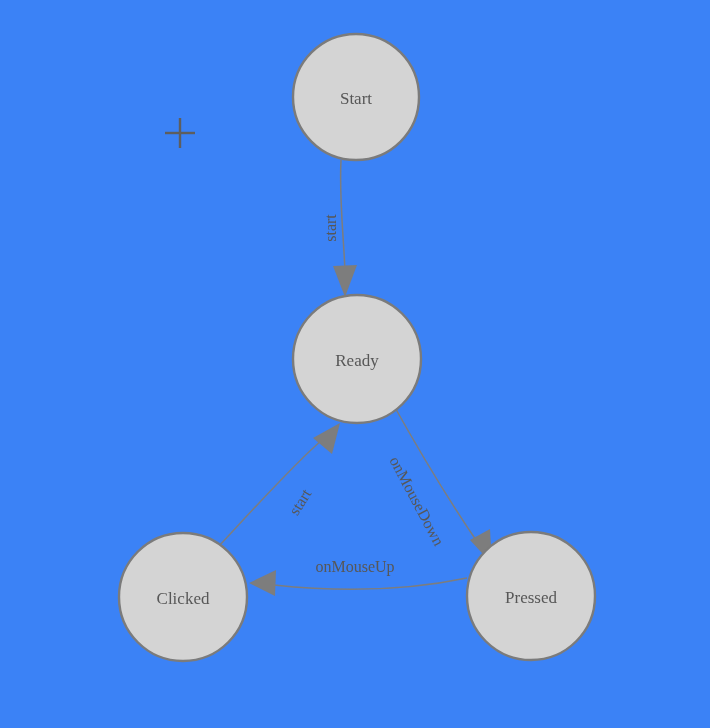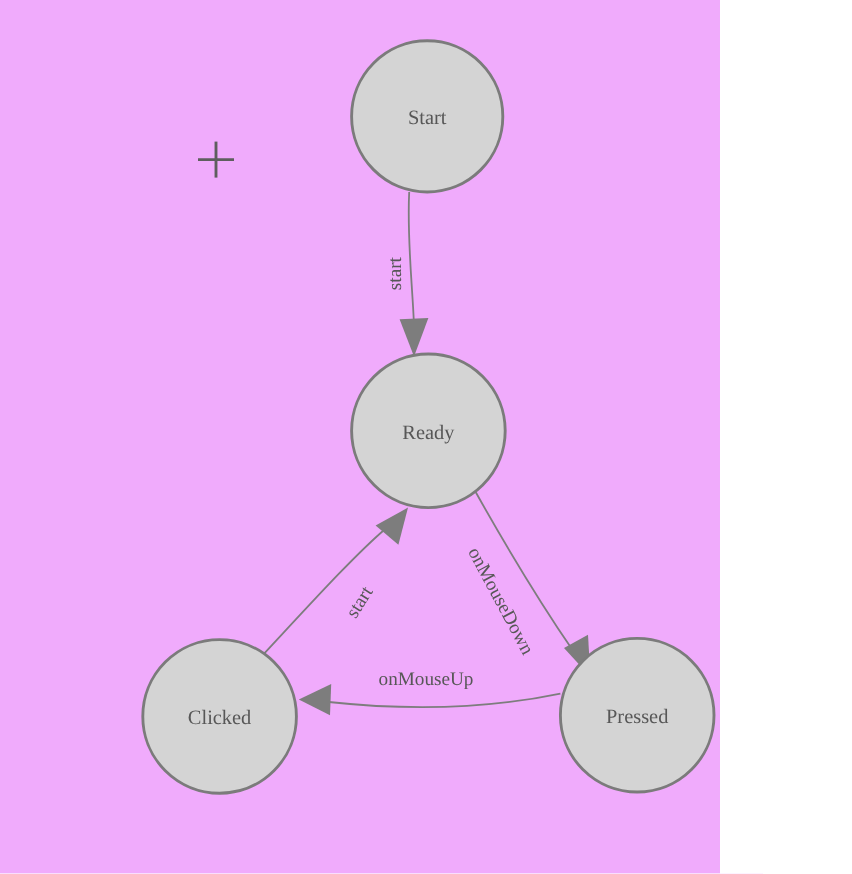--- a/index.html
+++ b/index.html
@@ -6,23 +6,23 @@
   html, body {
     margin: 0;
     padding: 0;
     background: #ffffff;
   }
   body {
     font-family: "Liberation Serif", serif;
   }
   #canvas {
     position: relative;
-    width: 600px;
+    width: 710px;
     height: 728px;
-    background: #f0abfc;
+    background: #3b82f6;
     overflow: hidden;
   }
   #diagram-svg {
     position: absolute;
     top: 0;
     left: 0;
     width: 710px;
     height: 728px;
     display: block;
   }

